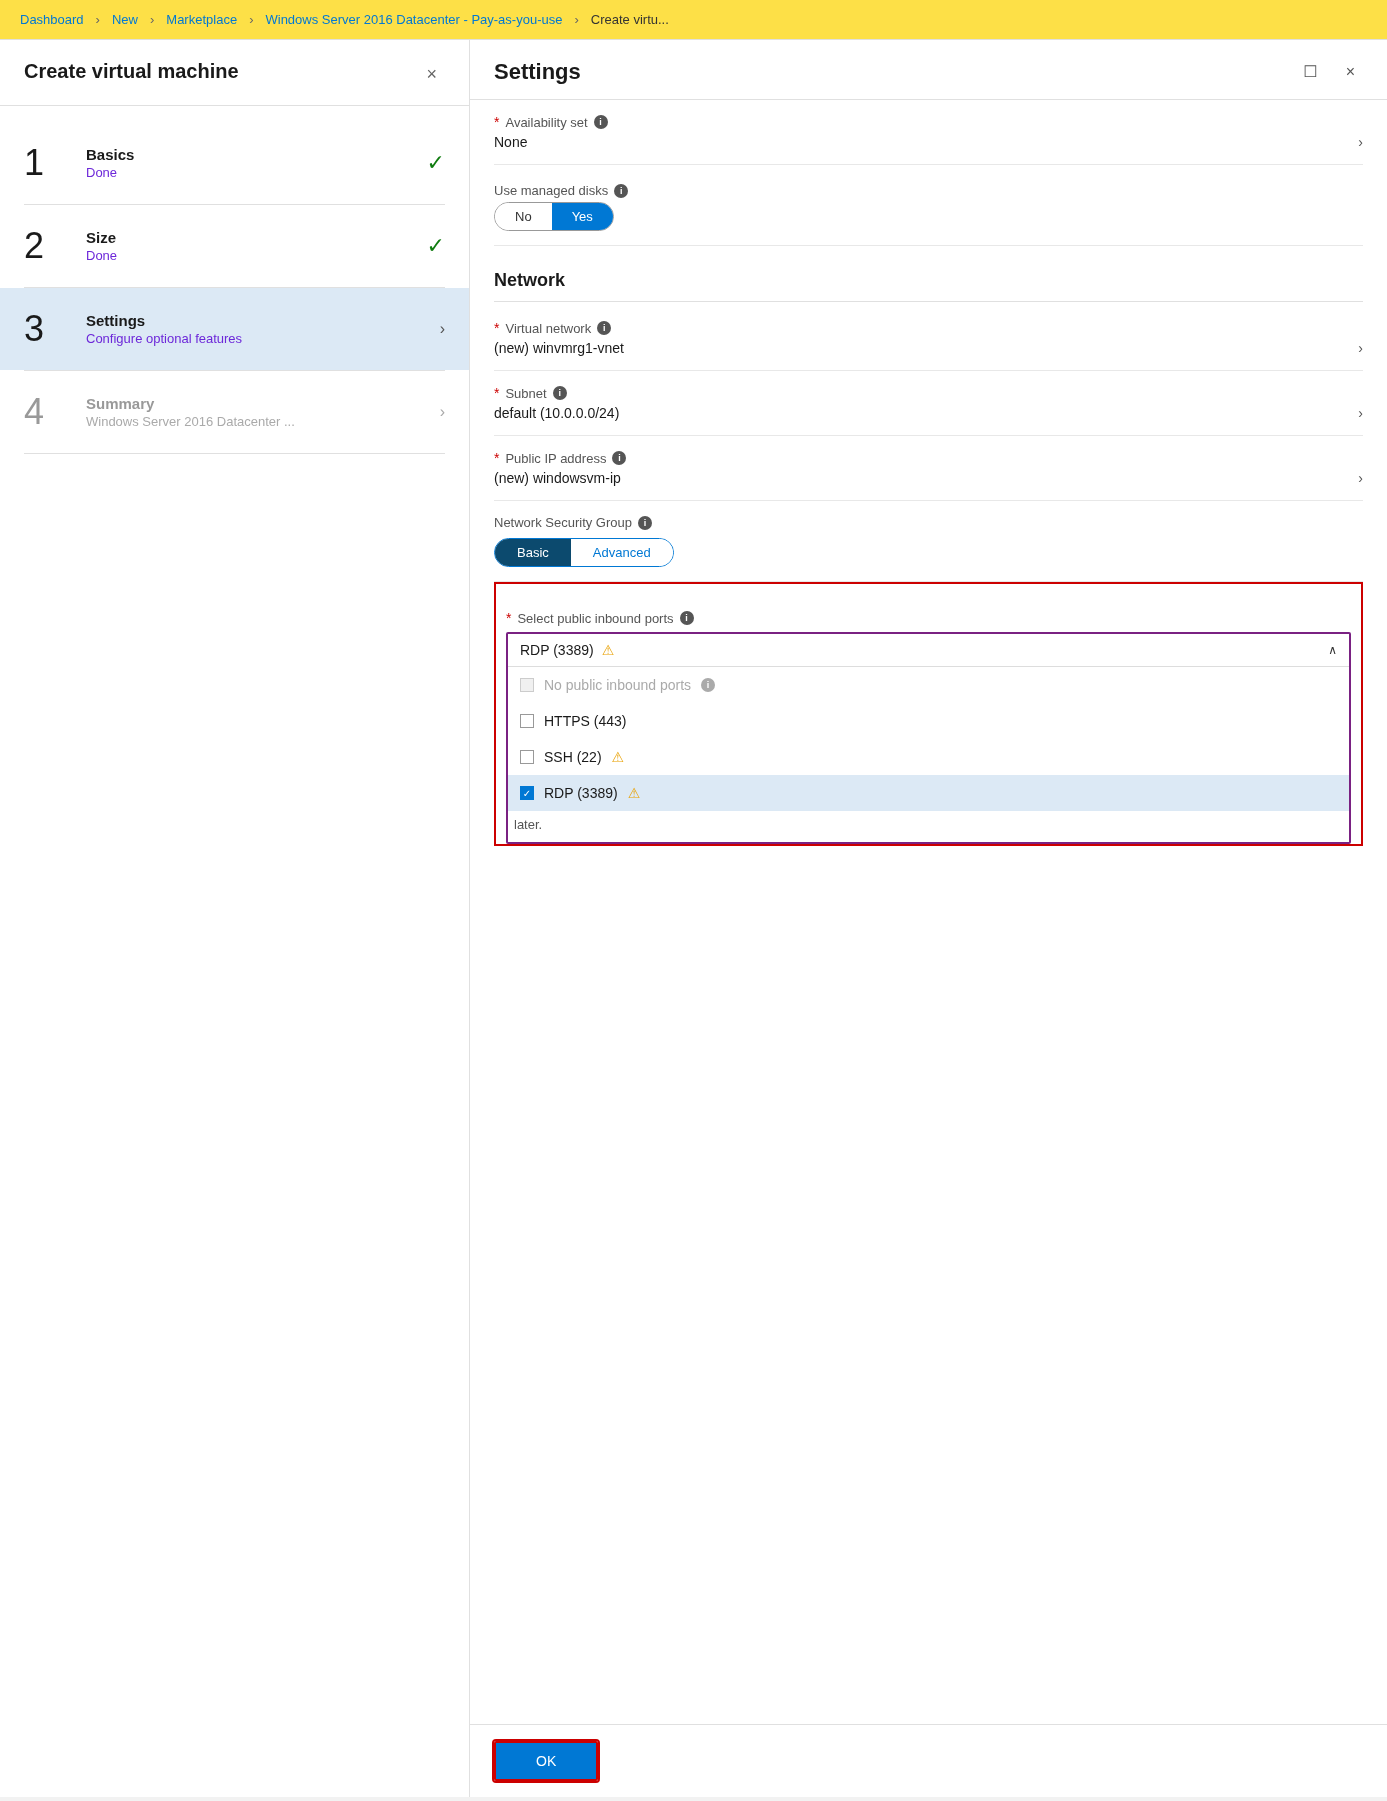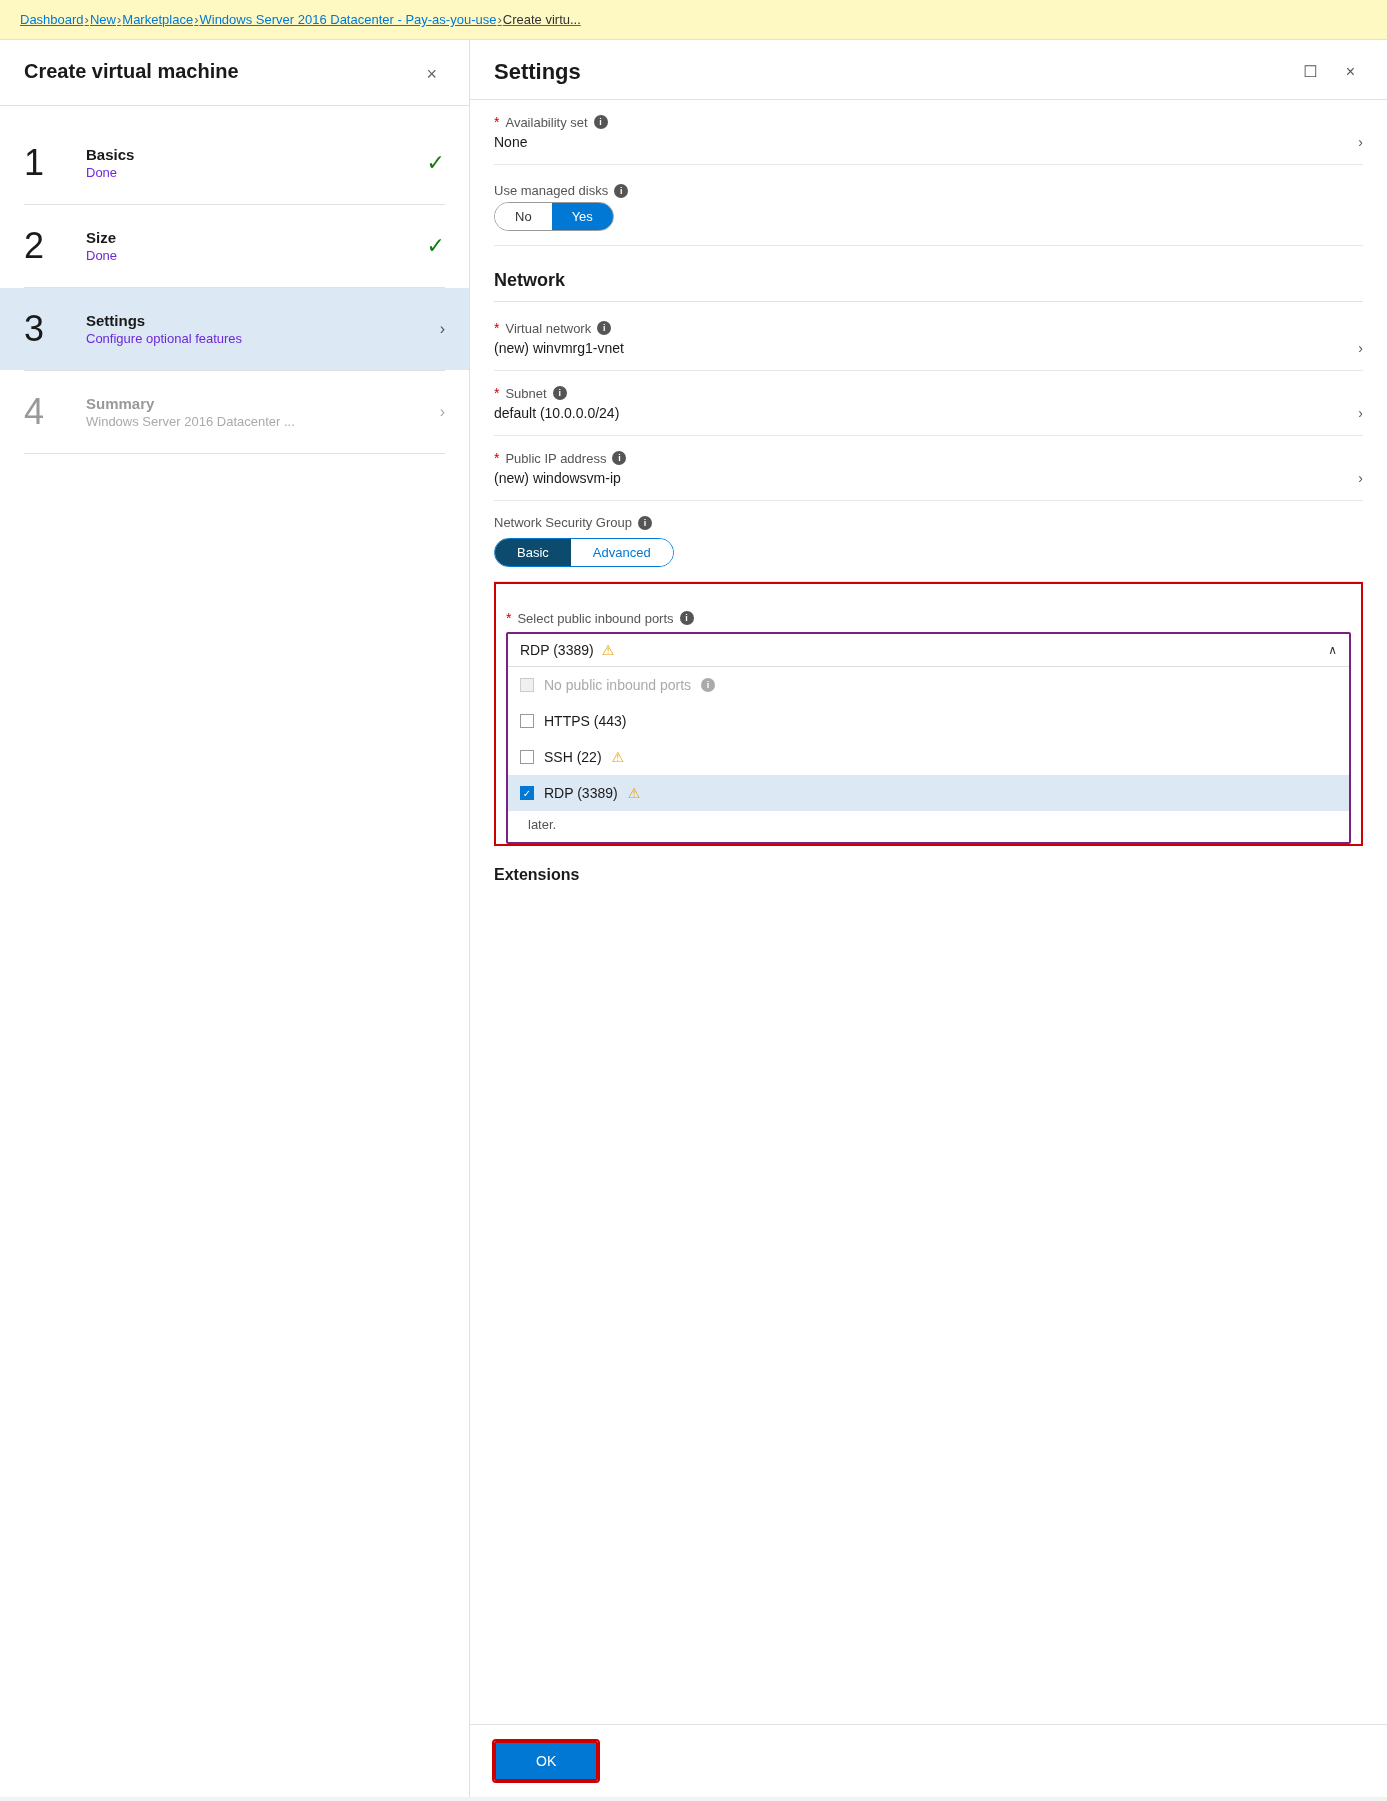--- a/index.html
+++ b/index.html
@@ -6,31 +6,30 @@
     body {
       font-family: 'Segoe UI', Arial, sans-serif;
       font-size: 14px;
       background: #f2f2f2;
       width: 1387px;
       min-height: 1801px;
     }
 
     
     .breadcrumb {
-      background: #fef9c3;
+      background: #fde047;
       padding: 12px 20px;
       font-size: 13px;
       color: #0078d4;
       border-bottom: 1px solid #e0e0e0;
       display: flex;
       align-items: center;
-      gap: 1px;
+      gap: 12px;
       white-space: nowrap;
       overflow: hidden;
-      text-decoration: underline;
     }
     .breadcrumb span { color: #0078d4; cursor: pointer; }
     .breadcrumb .sep { color: #666; }
     .breadcrumb .last { color: #333; cursor: default; }
 
     
     .main-container {
       display: flex;
       height: calc(1801px - 44px);
     }
@@ -370,21 +369,21 @@
     }
 
     .checkbox.checked {
       background: #0078d4;
       border-color: #0078d4;
       color: white;
       font-size: 10px;
     }
 
     .later-text {
-      padding: 6px 20px 10px;
+      padding: 6px 6px 10px;
       font-size: 13px;
       color: #555;
     }
 
     
     .extensions-label {
       font-size: 16px;
       font-weight: 600;
       color: #1a1a1a;
       padding: 16px 0 8px;
@@ -623,21 +622,20 @@
                 <span class="warning-icon">⚠</span>
               </div>
 
               <div class="later-text">later.</div>
             </div>
           </div>
         </div>
 
       </div>
 
-      <div class="extensions-label">Extensions</div>
 
     </div>
 
     <div class="right-footer">
       <button class="ok-btn">OK</button>
     </div>
 
   </div>
 </div>
 

